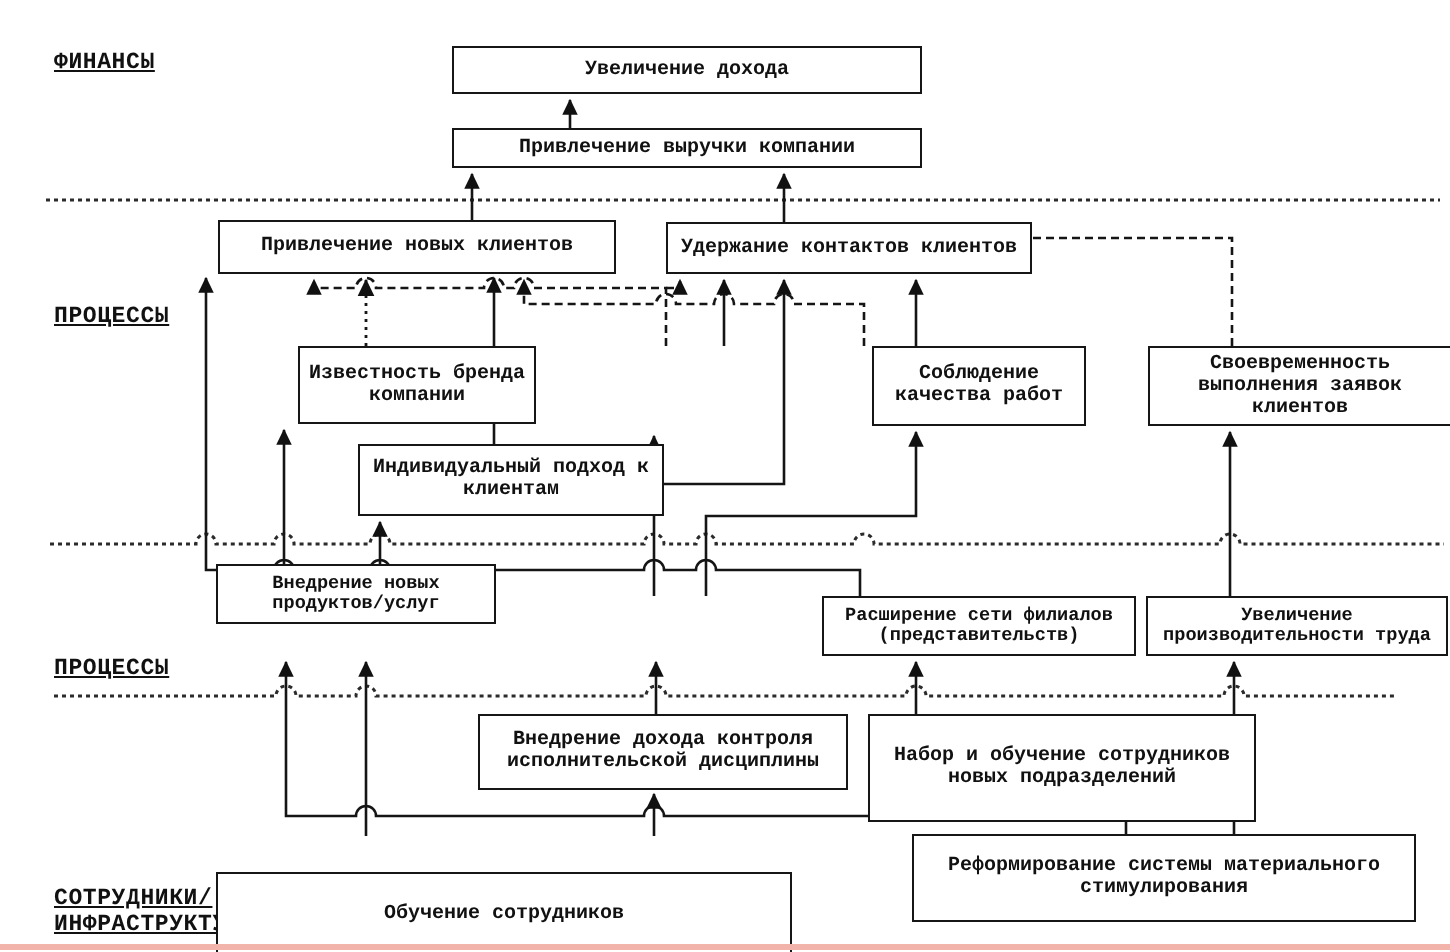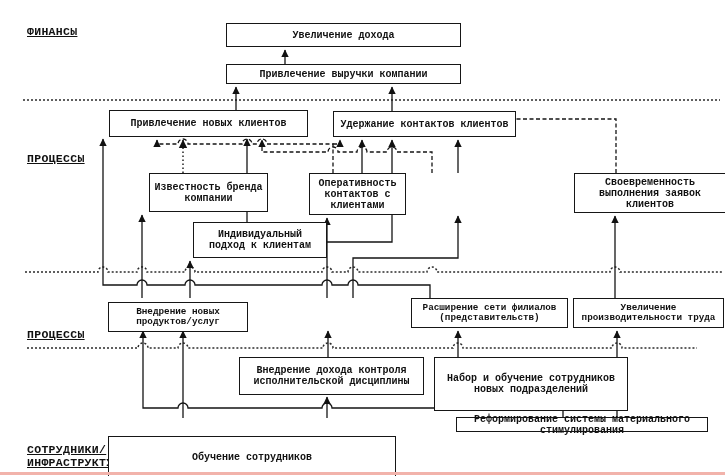--- a/index.html
+++ b/index.html
@@ -73,25 +73,25 @@
   <div class="sec" style="left:27px;top:444px">
     <div>СОТРУДНИКИ/</div>
     <div>ИНФРАСТРУКТУРА</div>
   </div>
 
   <div class="node" style="left:195px;top:23px;width:235px;height:24px">Увеличение дохода</div>
   <div class="node" style="left:195px;top:64px;width:235px;height:20px">Привлечение выручки компании</div>
   <div class="node" style="left:78px;top:110px;width:199px;height:27px">Привлечение новых клиентов</div>
   <div class="node" style="left:302px;top:111px;width:183px;height:26px">Удержание контактов клиентов</div>
   <div class="node" style="left:118px;top:173px;width:119px;height:39px">Известность бренда компании</div>
-  <div class="node" style="left:278px;top:173px;width:97px;height:42px">Оперативность контактов с клиентами</div>
+  <div class="node" style="left:405px;top:173px;width:107px;height:40px">Соблюдение качества работ</div>
   <div class="node" style="left:543px;top:173px;width:152px;height:40px">Своевременность выполнения заявок клиентов</div>
-  <div class="node" style="left:162px;top:222px;width:134px;height:36px">Индивидуальный подход к клиентам</div>
-  <div class="node small" style="left:77px;top:302px;width:140px;height:30px">Внедрение новых продуктов/услуг</div>
+  <div class="node" style="left:148px;top:222px;width:153px;height:36px">Индивидуальный подход к клиентам</div>
+  <div class="node small" style="left:77px;top:282px;width:140px;height:30px">Внедрение новых продуктов/услуг</div>
   <div class="node small" style="left:380px;top:298px;width:157px;height:30px">Расширение сети филиалов (представительств)</div>
   <div class="node small" style="left:542px;top:298px;width:151px;height:30px">Увеличение производительности труда</div>
   <div class="node" style="left:208px;top:357px;width:185px;height:38px">Внедрение дохода контроля исполнительской дисциплины</div>
   <div class="node" style="left:403px;top:357px;width:194px;height:54px">Набор и обучение сотрудников новых подразделений</div>
   <div class="node" style="left:77px;top:436px;width:288px;height:42px">Обучение сотрудников</div>
-  <div class="node" style="left:425px;top:417px;width:252px;height:15px">Реформирование системы материального стимулирования</div>
+  <div class="node" style="left:425px;top:417px;width:252px;height:44px">Реформирование системы материального стимулирования</div>
 
   <div class="strip" style="background: rgb(242, 179, 171);"></div>
 </div>
 
 </body></html>

